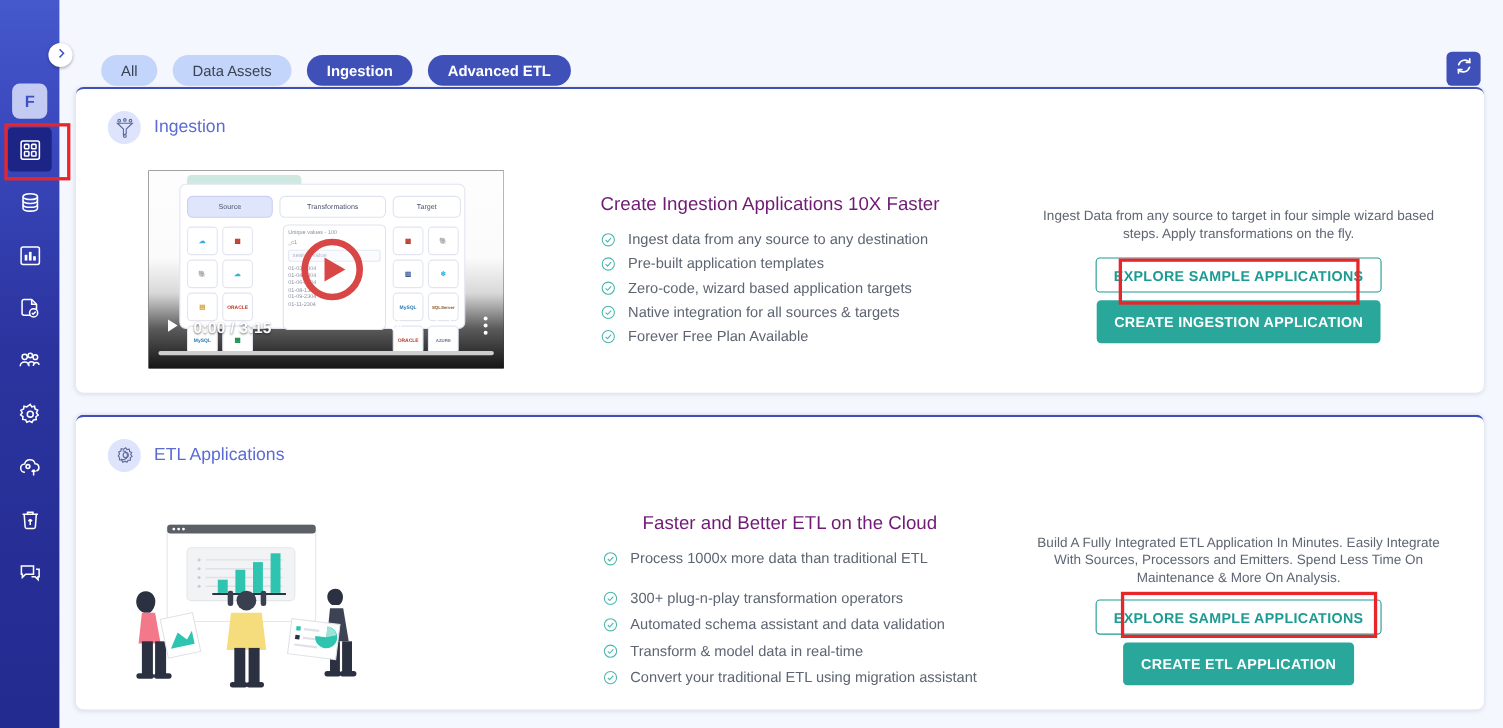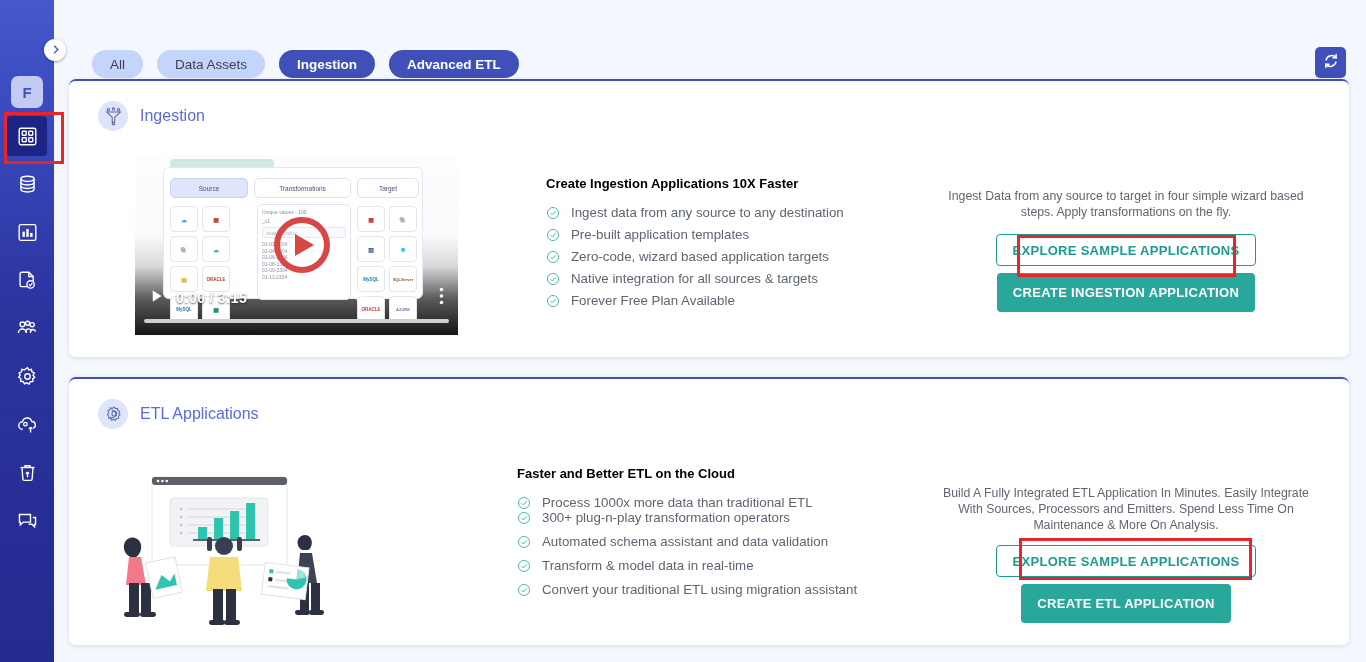--- a/index.html
+++ b/index.html
@@ -131,22 +131,22 @@
   #video-time { font-size: 14px; font-weight: bold; margin-left: 12px; letter-spacing: .3px;
     text-shadow: 0 1px 2px rgba(0,0,0,.6); text-align: center; }
   .vc-right { margin-left: auto; display: flex; align-items: center; gap: 28px; }
   #video-progress {
     position: absolute; left: 9px; right: 9px; bottom: 12px; height: 4px;
     background: #cfcfcf; border-radius: 2px;
   }
   
   .feat-block { position: absolute; }
   #feat-ingestion { left: 546px; top: 176px; }
-  #feat-etl { left: 517px; top: 466px; }
-  .feat-title { font-size: 13px; font-weight: bold; color: #000000; margin-bottom: 14px; }
+  #feat-etl { left: 548px; top: 466px; text-align: center; }
+  .feat-title { font-size: 17px; font-weight: normal; color: #701a75; margin-bottom: 14px; }
   .feat-item {
     display: flex; align-items: center; font-size: 13.3px; color: #5d6572;
     margin-bottom: 7px;
   }
   .feat-item .chk { margin-right: 11px; display: flex; }
   
   .cta { position: absolute; text-align: center; }
   #cta-ingestion { left: 940px; top: 188px; width: 372px; }
   #cta-etl { left: 936px; top: 485px; width: 380px; }
   .cta-desc { font-size: 12.3px; color: #5f6673; line-height: 16px; }
@@ -527,21 +527,21 @@
       <rect x="170" y="115" width="14" height="2" fill="#dfe1e6"></rect>
       <rect x="163" y="122" width="21" height="2" fill="#dfe1e6"></rect>
       <path d="M191 103a10 10 0 1 1-10 10h10z" fill="#2ec4b0"></path>
       <path d="M191 103a10 10 0 0 1 9 7l-9 3z" fill="#9ee3d8"></path>
     </g>
   </svg>
 </div>
 
 <div class="feat-block" id="feat-etl">
   <div class="feat-title">Faster and Better ETL on the Cloud</div>
-  <div class="feat-item" style="margin-bottom:0">
+  <div class="feat-item" style="margin-bottom:21px">
     <span class="chk">
         <svg width="14" height="14" viewBox="0 0 24 24" fill="none" stroke="#4cb8ad" stroke-width="1.7">
           <circle cx="12" cy="12" r="9.5"></circle>
           <path d="M7.8 12.3l3 3 5.6-6.2"></path>
         </svg>
       </span>
     <span>Process 1000x more data than traditional ETL</span>
   </div>
   <div class="feat-item" style="margin-bottom:9px">
     <span class="chk">

